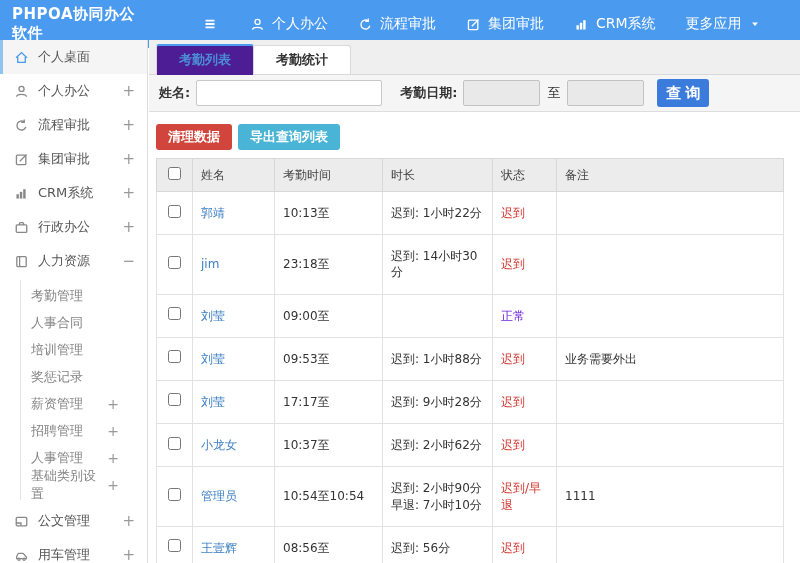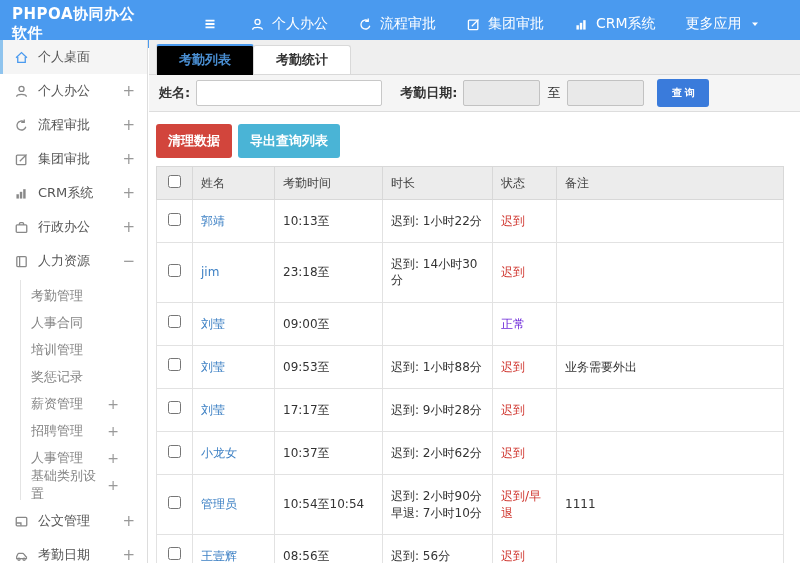--- a/index.html
+++ b/index.html
@@ -29,38 +29,38 @@
     color:#848484; font-size:13px; cursor:pointer; }
   .sub-toggle { margin-left:auto; color:#999; font-size:14px; line-height:1; }
 
   
   .content { position:absolute; left:149px; top:40px; right:0; bottom:0; background:#fff; }
   .tabbar { height:35px; background:#efefef; border-bottom:1px solid #d9d9d9;
     display:flex; align-items:flex-end; padding-left:7px; }
   .tab { height:29px; line-height:27px; padding:0 22px; background:#fff; border:1px solid #d9d9d9;
     border-bottom:none; font-size:13px; font-weight:bold; color:#333; cursor:pointer; margin-right:-1px;
     border-radius:3px 3px 0 0; }
-  .tab.active { background:#000000; color:#4a8fd3; border-top:2px solid #4a9aef; margin-bottom:-1px;
+  .tab.active { background:#4c1d95; color:#4a8fd3; border-top:2px solid #4a9aef; margin-bottom:-1px;
     height:31px; position:relative; z-index:2; }
   .filterbar { height:37px; background:#f5f5f5; border-bottom:1px solid #ddd;
     display:flex; align-items:center; padding:0 10px; font-size:13px; color:#333; }
   .filterbar label { font-weight:bold; margin-right:6px; }
   .txt { height:26px; border:1px solid #c8c8c8; border-radius:2px; background:#fff; padding:0 6px;
     font-size:12px; outline:none; }
   .txt.name { width:186px; }
   .txt.gray { background:#e9e9e9; border-color:#c2c2c2; }
   .txt.date { width:77px; }
   .lbl-date { margin-left:18px; }
   .to-label { margin:0 7px; }
   .btn-query { margin-left:13px; width:52px; height:28px; background:#3a7bdb; color:#fff; border:none;
-    border-radius:3px; font-size:10px; font-weight:bold; cursor:pointer; }
+    border-radius:3px; font-size:15px; font-weight:bold; cursor:pointer; }
 
   .panel { padding:10px 16px 0 7px; }
   .actions { display:flex; gap:6px; margin:2px 0 8px 0; }
-  .btn-red, .btn-teal { height:34px; padding:0 12px; border:none; border-radius:3px; color:#fff;
+  .btn-red, .btn-teal { height:26px; padding:0 12px; border:none; border-radius:3px; color:#fff;
     font-size:13px; font-weight:bold; cursor:pointer; }
   .btn-red { background:#d2453c; }
   .btn-teal { background:#4ab4d6; }
 
   table { width:100%; border-collapse:collapse; table-layout:fixed; }
   th, td { border:1px solid #e2e2e2; text-align:left; vertical-align:middle; }
   thead th { background:#ececec; border-color:#d8d8d8; height:33px; padding:0 8px; font-weight:normal;
     color:#444; font-size:12px; }
   tbody td { padding:13px 8px; font-size:12px; color:#333; line-height:1.35; }
   .col-check { width:36px; text-align:center; padding:0; }
@@ -251,21 +251,21 @@
       <span class="side-toggle">+</span>
     </div>
     <div class="side-item">
       <span class="side-icon">
         <svg width="15" height="15" viewBox="0 0 16 16" fill="none" stroke="currentColor" stroke-width="1.3">
             <path d="M2.8 11.4 V9.3 L4.1 6.5 Q4.4 5.8 5.3 5.8 H9.3 Q10.1 5.8 10.6 6.5 L12.5 9 L13.3 9.4 V11.4 H2.8 Z"></path>
             <circle cx="5.3" cy="11.9" r="1.2"></circle>
             <circle cx="10.8" cy="11.9" r="1.2"></circle>
           </svg>
       </span>
-      <span class="side-label">考勤日期</span>
+      <span class="side-label">用车管理</span>
       <span class="side-toggle">+</span>
     </div>
   </aside>
 
   <main class="content">
     <div class="tabbar">
       <div class="tab active">考勤列表</div>
       <div class="tab">考勤统计</div>
     </div>
 

